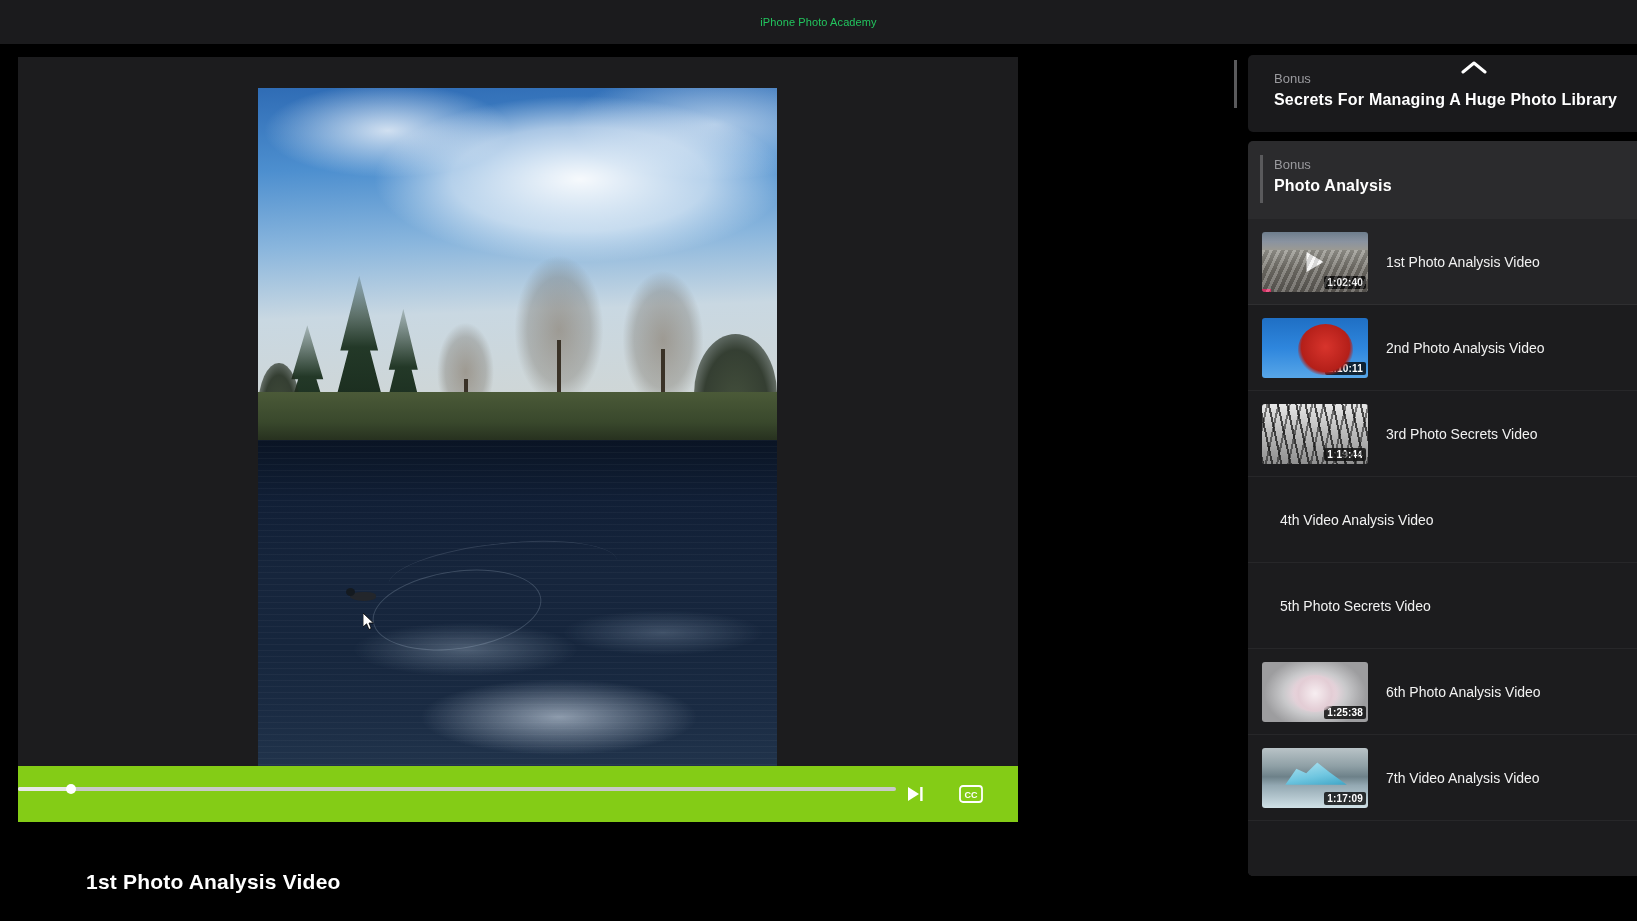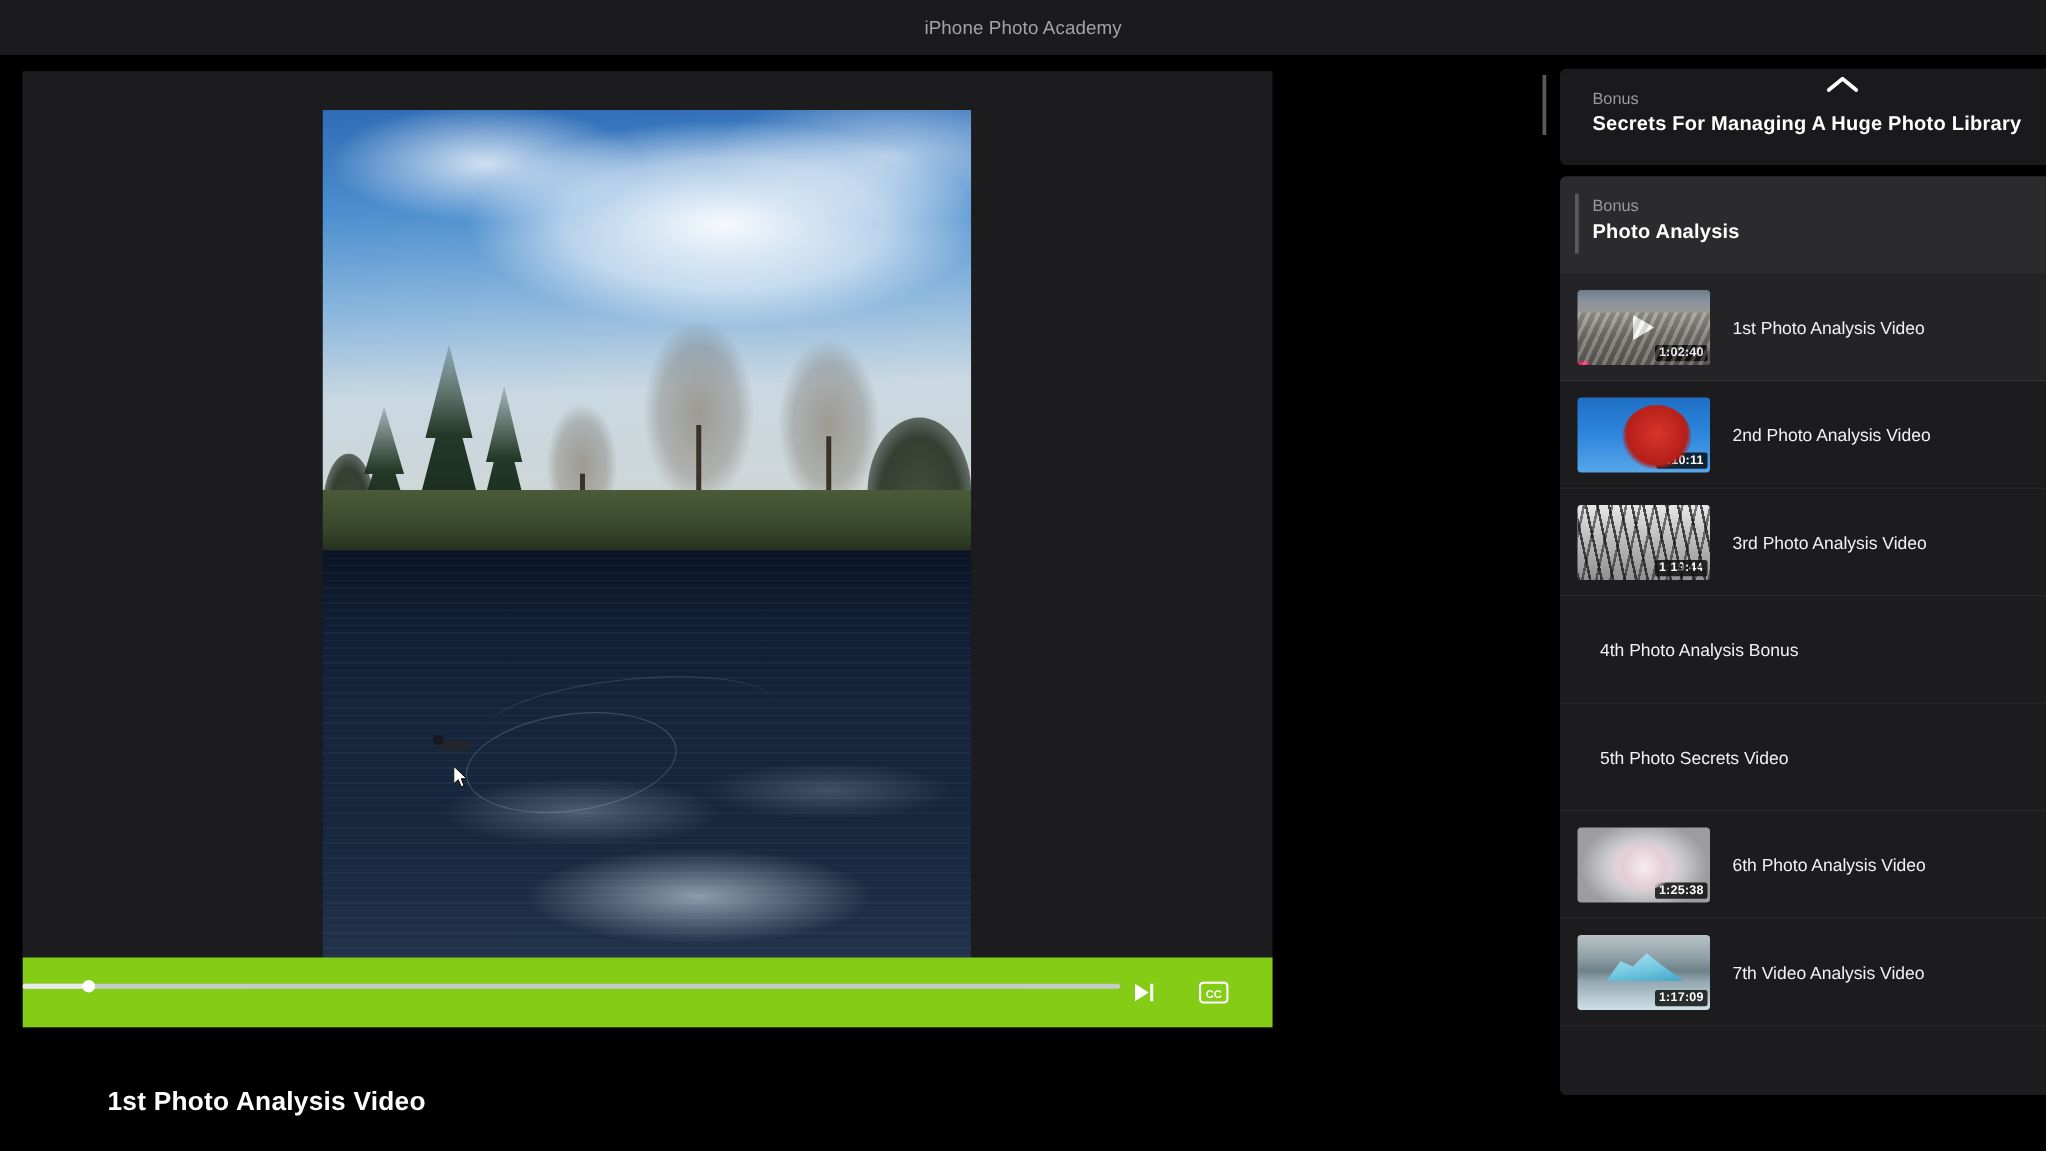--- a/index.html
+++ b/index.html
@@ -11,22 +11,22 @@
   }
 
   
   .topbar {
     position: absolute; left: 0; top: 0;
     width: 1637px; height: 44px;
     background: #1b1b1d;
     display: flex; align-items: center; justify-content: center;
   }
   .topbar-title {
-    color: #a3a3a3;
-    font-size: 15px;
+    color: #22c55e;
+    font-size: 11px;
     letter-spacing: .1px;
   }
 
   
   .stage {
     position: absolute; left: 0; top: 44px;
     width: 1194px; height: 877px;
     background: #000;
   }
   .player-wrap {
@@ -374,25 +374,25 @@
         <div class="thumb t2">
           <div class="dur">1:10:11</div>
         </div>
         <div class="lesson-label">2nd Photo Analysis Video</div>
       </div>
 
       <div class="lesson">
         <div class="thumb t3">
           <div class="dur">1:19:44</div>
         </div>
-        <div class="lesson-label">3rd Photo Analysis Video</div>
-      </div>
-
-      <div class="lesson">
-        <div class="lesson-label">4th Photo Analysis Bonus</div>
+        <div class="lesson-label">3rd Photo Secrets Video</div>
+      </div>
+
+      <div class="lesson">
+        <div class="lesson-label">4th Video Analysis Video</div>
       </div>
 
       <div class="lesson">
         <div class="lesson-label">5th Photo Secrets Video</div>
       </div>
 
       <div class="lesson">
         <div class="thumb t6">
           <div class="dur">1:25:38</div>
         </div>

